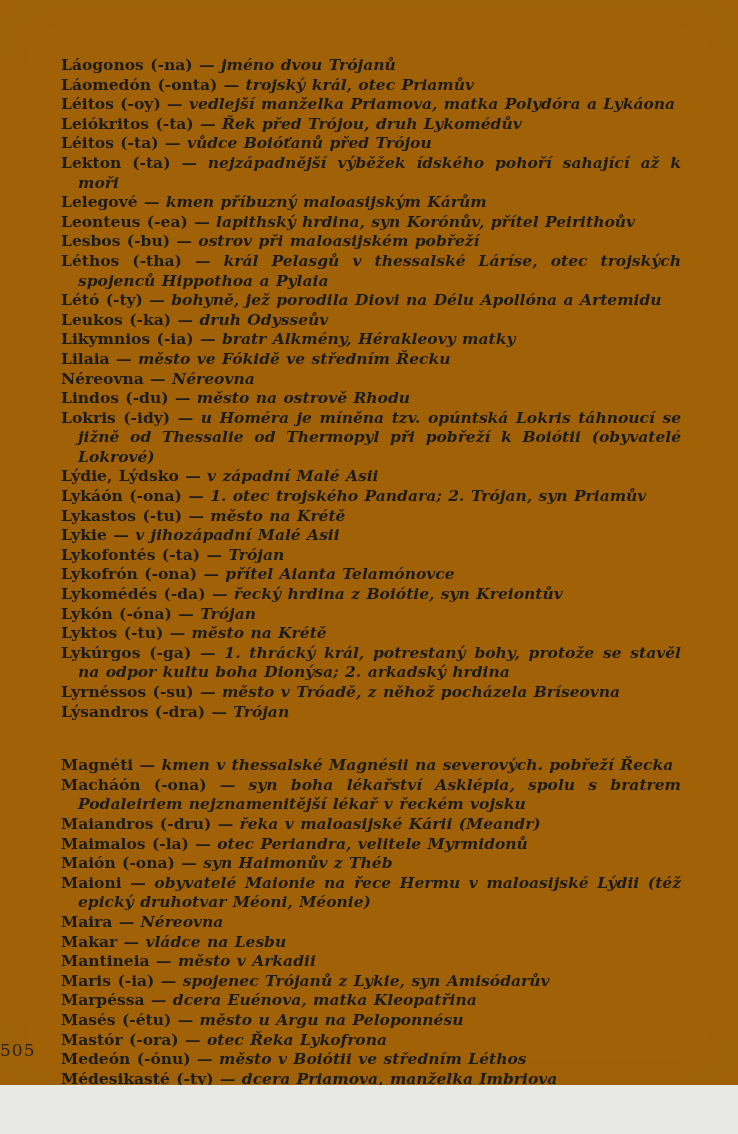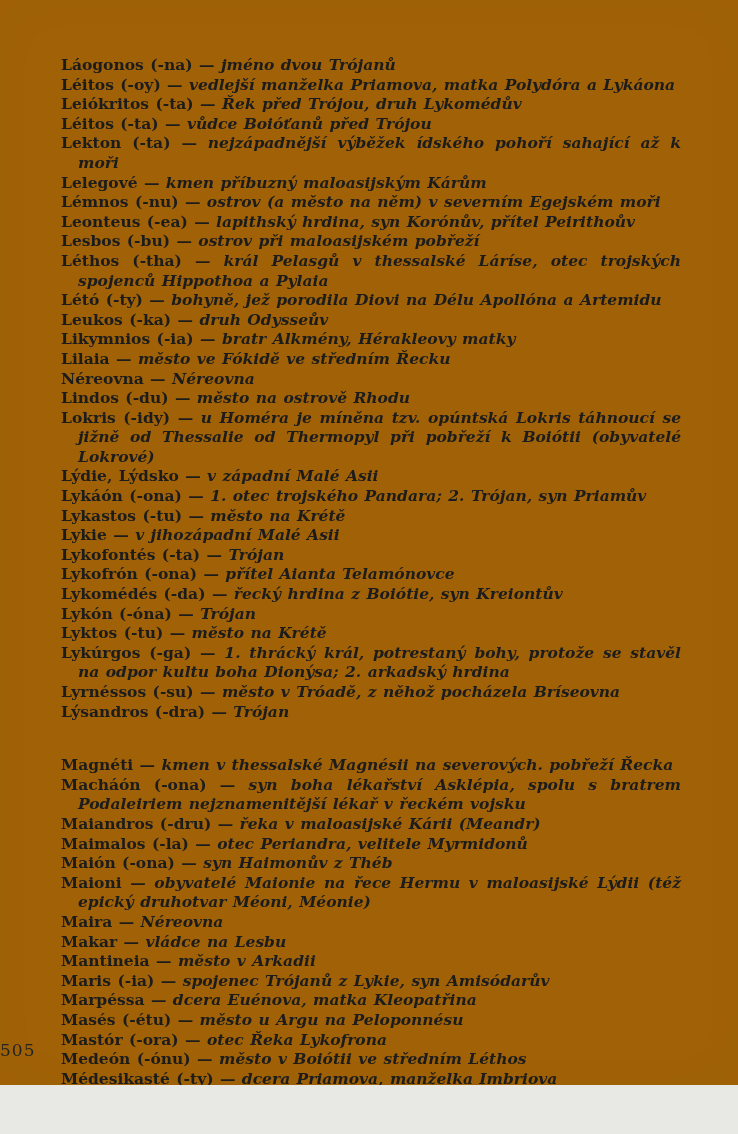--- a/index.html
+++ b/index.html
@@ -70,26 +70,26 @@
   .a1 { left: 398px; top: 1101px; width: 12px; height: 3px; transform: rotate(10deg); }
   .a2 { left: 428px; top: 1094px; width: 6px; height: 3px; transform: rotate(-14deg); }
 </style>
 </head>
 <body>
 
 <div class="scan">
   <main class="text-block">
     <section class="glossary-section">
         <p class="entry"><span class="term">Láogonos (-na)</span><span class="dash"> — </span><span class="definition">jméno dvou Trójanů</span></p>
+        <p class="entry"><span class="term">Láomedón (-onta)</span><span class="dash"> — </span><span class="definition">trojský král, otec Priamův</span></p>
         <p class="entry"><span class="term">Léitos (-oy)</span><span class="dash"> — </span><span class="definition">vedlejší manželka Priamova, matka Polydóra a Lykáona</span></p>
         <p class="entry"><span class="term">Leiókritos (-ta)</span><span class="dash"> — </span><span class="definition">Řek před Trójou, druh Lykomédův</span></p>
         <p class="entry"><span class="term">Léitos (-ta)</span><span class="dash"> — </span><span class="definition">vůdce Boióťanů před Trójou</span></p>
         <p class="entry"><span class="term">Lekton (-ta)</span><span class="dash"> — </span><span class="definition">nejzápadnější výběžek ídského pohoří sahající až k moři</span></p>
         <p class="entry"><span class="term">Lelegové</span><span class="dash"> — </span><span class="definition">kmen příbuzný maloasijským Kárům</span></p>
-        <p class="entry"><span class="term">Lémnos (-nu)</span><span class="dash"> — </span><span class="definition">ostrov (a město na něm) v severním Egejském moři</span></p>
         <p class="entry"><span class="term">Leonteus (-ea)</span><span class="dash"> — </span><span class="definition">lapithský hrdina, syn Korónův, přítel Peirithoův</span></p>
         <p class="entry"><span class="term">Lesbos (-bu)</span><span class="dash"> — </span><span class="definition">ostrov při maloasijském pobřeží</span></p>
         <p class="entry"><span class="term">Léthos (-tha)</span><span class="dash"> — </span><span class="definition">král Pelasgů v thessalské Láríse, otec trojských spojenců Hippothoa a Pylaia</span></p>
         <p class="entry"><span class="term">Létó (-ty)</span><span class="dash"> — </span><span class="definition">bohyně, jež porodila Diovi na Délu Apollóna a Artemidu</span></p>
         <p class="entry"><span class="term">Leukos (-ka)</span><span class="dash"> — </span><span class="definition">druh Odysseův</span></p>
         <p class="entry"><span class="term">Likymnios (-ia)</span><span class="dash"> — </span><span class="definition">bratr Alkmény, Hérakleovy matky</span></p>
         <p class="entry"><span class="term">Lilaia</span><span class="dash"> — </span><span class="definition">město ve Fókidě ve středním Řecku</span></p>
         <p class="entry"><span class="term">Néreovna</span><span class="dash"> — </span><span class="definition">Néreovna</span></p>
         <p class="entry"><span class="term">Lindos (-du)</span><span class="dash"> — </span><span class="definition">město na ostrově Rhodu</span></p>
         <p class="entry"><span class="term">Lokris (-idy)</span><span class="dash"> — </span><span class="definition">u Homéra je míněna tzv. opúntská Lokris táhnoucí se jižně od Thessalie od Thermopyl při pobřeží k Boiótii (obyvatelé Lokrové)</span></p>

